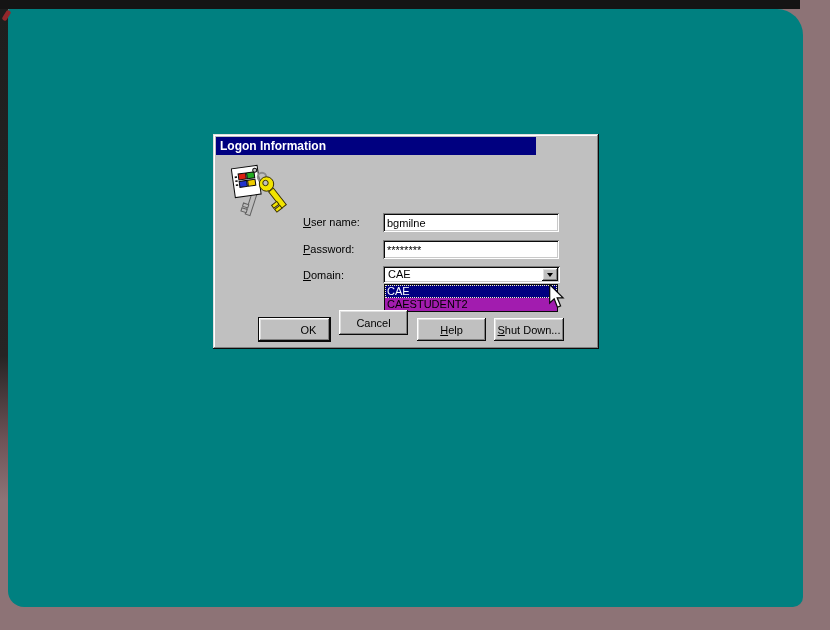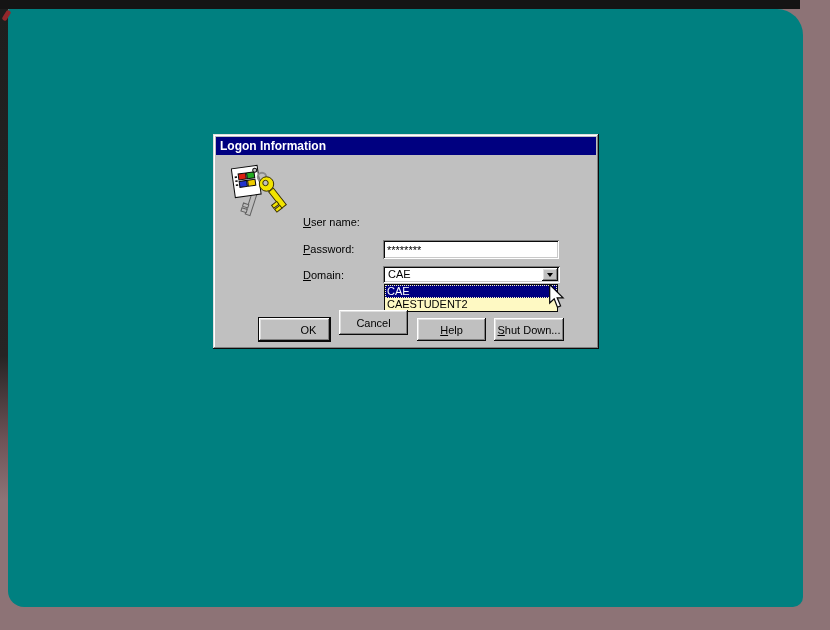--- a/index.html
+++ b/index.html
@@ -20,21 +20,21 @@
     background:#008080; border-radius:2px 26px 10px 16px;
   }
   
   #dialog {
     position:absolute; left:213px; top:134px; width:386px; height:215px;
     background:#c0c0c0;
     box-shadow: inset -1px -1px 0 #0a0a0a, inset 1px 1px 0 #dfdfdf,
                 inset -2px -2px 0 #808080, inset 2px 2px 0 #ffffff;
   }
   #titlebar {
-    position:absolute; left:3px; top:3px; width:380px; height:18px;
+    position:absolute; left:3px; top:3px; width:320px; height:18px;
     background:#000080; color:#fff; font-weight:bold; font-size:12px;
     line-height:18px; padding-left:4px; box-sizing:border-box;
   }
   #logon-icon { position:absolute; left:18px; top:28px; }
   #instr { position:absolute; left:90px; top:31px; line-height:15px; white-space:nowrap; }
   .fldlabel { position:absolute; left:90px; }
   .accel { text-decoration:underline; }
   .sunken {
     position:absolute; background:#fff; box-sizing:border-box;
     box-shadow: inset 1px 1px 0 #808080, inset -1px -1px 0 #ffffff,
@@ -51,21 +51,21 @@
     background:#c0c0c0; display:flex; align-items:center; justify-content:center;
     box-shadow: inset -1px -1px 0 #0a0a0a, inset 1px 1px 0 #ffffff,
                 inset -2px -2px 0 #808080, inset 2px 2px 0 #dfdfdf;
   }
   .arrow-down { width:0; height:0; border-left:3.5px solid transparent;
     border-right:3.5px solid transparent; border-top:4px solid #000; margin-top:1px; }
   #droplist {
     position:absolute; left:171px; top:150px; width:174px; height:28px;
     background:#fff; border:1px solid #0a0a0a; box-sizing:border-box;
   }
-  .opt { height:13px; line-height:13px; padding-left:2px; background:#fef9c3; color:#000; }
+  .opt { height:13px; line-height:13px; padding-left:2px; background:#a21caf; color:#000; }
   .opt.selected { background:#000080; color:#fff;
     outline:1px dotted #f5f3c2; outline-offset:-1px; }
   .btn {
     position:absolute; background:#c0c0c0; border:none; padding:0; margin:0;
     font-family:"Liberation Sans", sans-serif; font-size:11px; color:#000;
     box-shadow: inset -1px -1px 0 #0a0a0a, inset 1px 1px 0 #ffffff,
                 inset -2px -2px 0 #808080, inset 2px 2px 0 #dfdfdf;
     text-align:center; box-sizing:border-box;
   }
   .btn.default { border:1px solid #0a0a0a;padding-left:28px; }
@@ -117,20 +117,23 @@
         </g>
         <circle cx="35.5" cy="22" r="7.2" fill="#f2e400"></circle>
         <circle cx="34.5" cy="21" r="2.7" fill="#c0c0c0"></circle>
       </g>
     </svg>
 
     <div id="instr">
     </div>
 
     <label class="fldlabel" style="top:82px"><span class="accel">U</span><span>ser name:</span></label>
+    <div class="sunken" style="left:170px; top:79px; width:176px; height:19px">
+      <input type="text" value="bgmilne" style="">
+    </div>
 
     <label class="fldlabel" style="top:109px"><span class="accel">P</span><span>assword:</span></label>
     <div class="sunken" style="left:170px; top:106px; width:176px; height:19px">
       <input type="text" value="********" style="">
     </div>
 
     <label class="fldlabel" style="top:135px"><span class="accel">D</span><span>omain:</span></label>
     <div class="sunken" style="left:170px; top:132px; width:177px; height:17px">
       <span id="combo-value">CAE</span>
       <div id="combo-btn">

